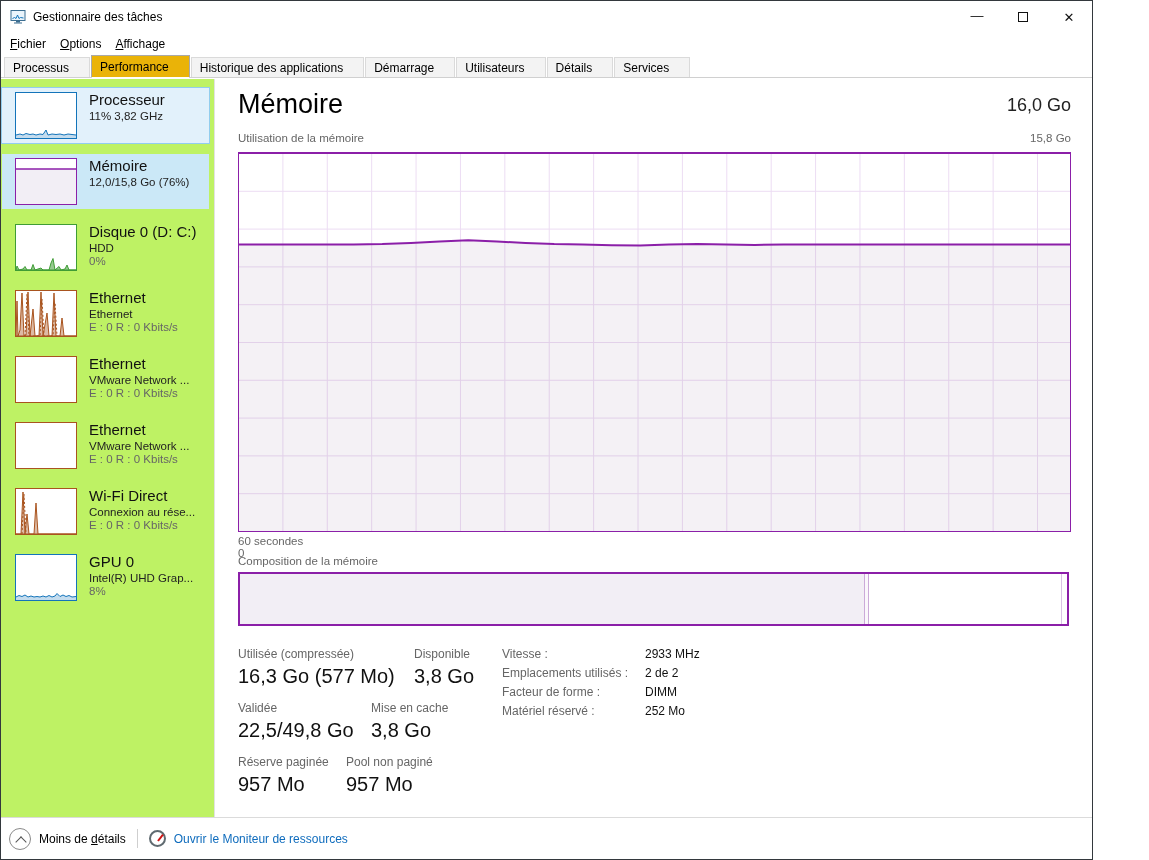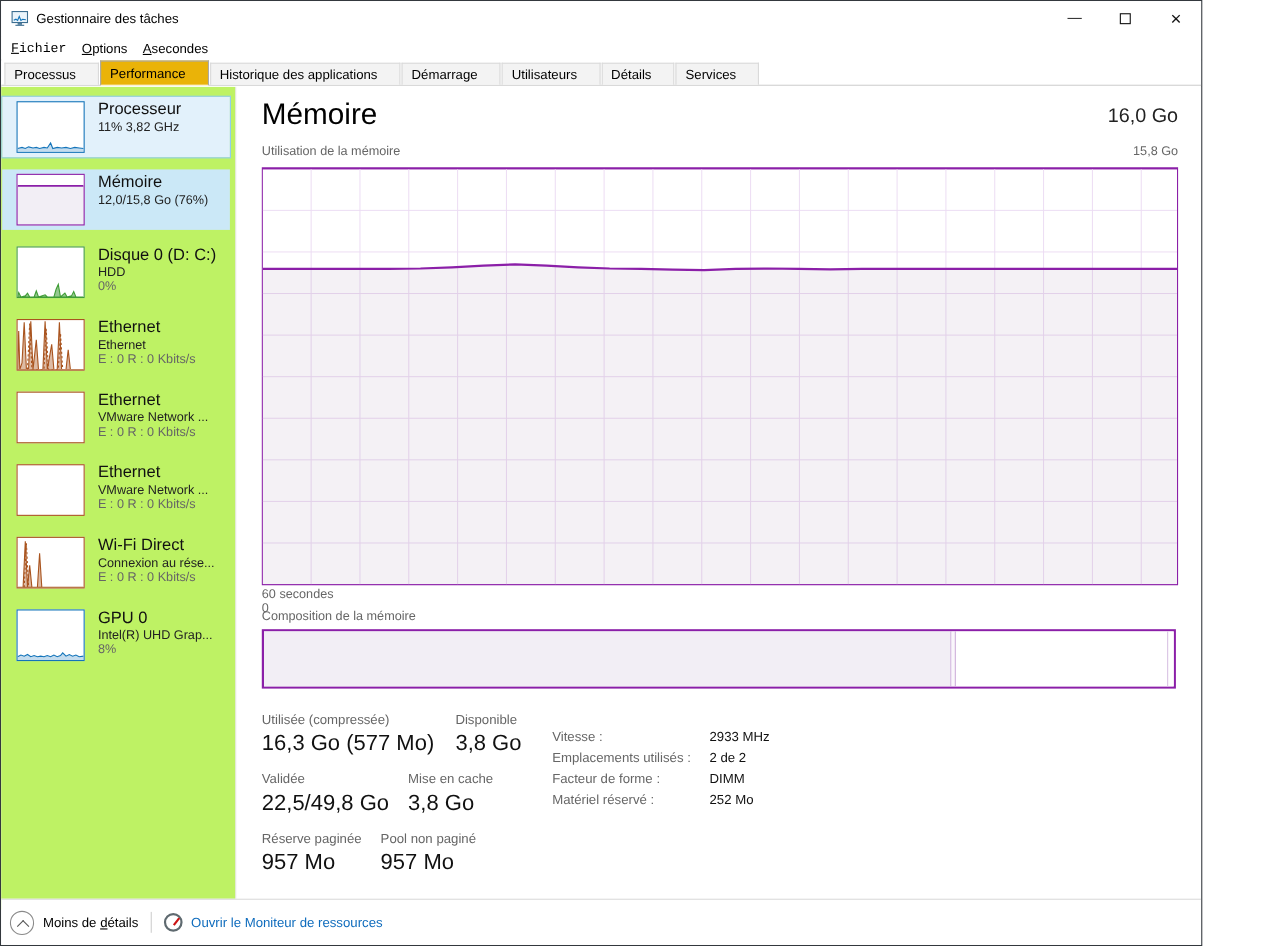--- a/index.html
+++ b/index.html
@@ -12,21 +12,21 @@
   .title-text { margin-left:7px; font-size:12px; color:#000; }
   .win-controls { position:absolute; right:0; top:0; height:32px; display:flex; }
   .win-btn { width:46px; height:32px; display:flex; align-items:center; justify-content:center; font-size:12px; color:#111; cursor:default; }
   .glyph-min { font-size:13px; margin-top:-4px; }
   .glyph-max { width:10px; height:10px; border:1px solid #111; display:inline-block; }
   .glyph-close { font-size:13px; }
 
   
   .menubar { position:absolute; left:0; top:32px; right:0; height:21px; display:flex; align-items:center; background:#fff; }
   .menu-item { padding:2px 7px; font-size:12px; color:#000; }
-  .menu-item:first-child { margin-left:2px;font-family:Liberation Mono, monospace; }
+  .menu-item:first-child { margin-left:2px; }
   .u { text-decoration:underline; }
 
   
   .tabstrip { position:absolute; left:0; top:54px; right:0; height:23px; display:flex; align-items:flex-end; border-bottom:1px solid #d0d0d0; padding-left:3px; background:#fff; }
   .tab { background:#f3f3f3; border:1px solid #dadada; border-bottom:none; padding:3px 20px 3px 8px; font-size:12px; color:#000; margin-right:1px; height:20px; }
   .tab.selected { background:#eab308; border:1px solid #a9a9a9; border-bottom:1px solid #fff; height:23px; margin-bottom:-1px; padding-top:4px; position:relative; z-index:2; }
 
   
   .sidebar { position:absolute; left:0; top:78px; width:213px; bottom:32px; background:#bef264; padding-top:9px; overflow:hidden; }
   .sidebar-divider { position:absolute; left:213px; top:78px; bottom:42px; width:1px; background:#e2e2e2; }
@@ -73,21 +73,21 @@
 
   
   .stats { position:absolute; left:23px; top:568px; right:21px; }
   .stats-row { display:flex; margin-bottom:13px; }
   .stat-cell .stat-label { font-size:12px; color:#666; margin-bottom:4px; }
   .stat-cell .stat-value { font-size:20px; color:#111; }
   .row1 .stat-cell:first-child { width:176px; }
   .row2 .stat-cell:first-child { width:133px; }
   .row3 .stat-cell:first-child { width:108px; }
 
-  .details { position:absolute; left:264px; top:16px; }
+  .details { position:absolute; left:264px; top:0; }
   .detail-row { display:flex; margin-bottom:5px; }
   .detail-label { width:143px; font-size:12px; color:#666; }
   .detail-value { font-size:12px; color:#111;text-align:center; }
 
   
   .footer { position:absolute; left:0; right:0; bottom:0; height:42px; border-top:1px solid #dbdbdb; background:#fff; display:flex; align-items:center; }
   .chev-circle { width:22px; height:22px; border:1px solid #8a8a8a; border-radius:50%; margin-left:8px; position:relative; flex:0 0 auto; }
   .chev-circle::after { content:""; position:absolute; left:6.5px; top:9px; width:7px; height:7px; border-top:1.5px solid #555; border-right:1.5px solid #555; transform:rotate(-45deg); }
   .footer-toggle { margin-left:8px; font-size:12px; color:#000; }
   .footer-sep { width:1px; height:19px; background:#cfcfcf; margin:0 11px; }
@@ -117,21 +117,21 @@
         </div>
       <div class="win-btn">
           <span class="glyph-close">✕</span>
         </div>
     </div>
   </div>
 
   <div class="menubar">
     <span class="menu-item"><span class="u">F</span><span>ichier</span></span>
     <span class="menu-item"><span class="u">O</span><span>ptions</span></span>
-    <span class="menu-item"><span class="u">A</span><span>secondes</span></span>
+    <span class="menu-item"><span class="u">A</span><span>ffichage</span></span>
   </div>
 
   <div class="tabstrip">
     <div class="tab">Processus</div>
     <div class="tab selected">Performance</div>
     <div class="tab">Historique des applications</div>
     <div class="tab">Démarrage</div>
     <div class="tab">Utilisateurs</div>
     <div class="tab">Détails</div>
     <div class="tab">Services</div>

